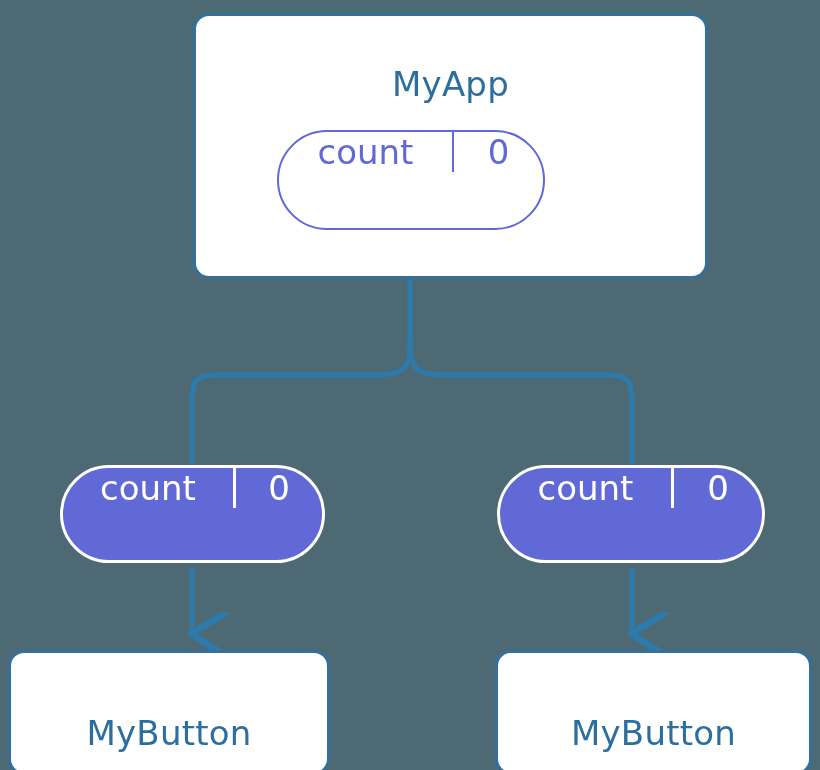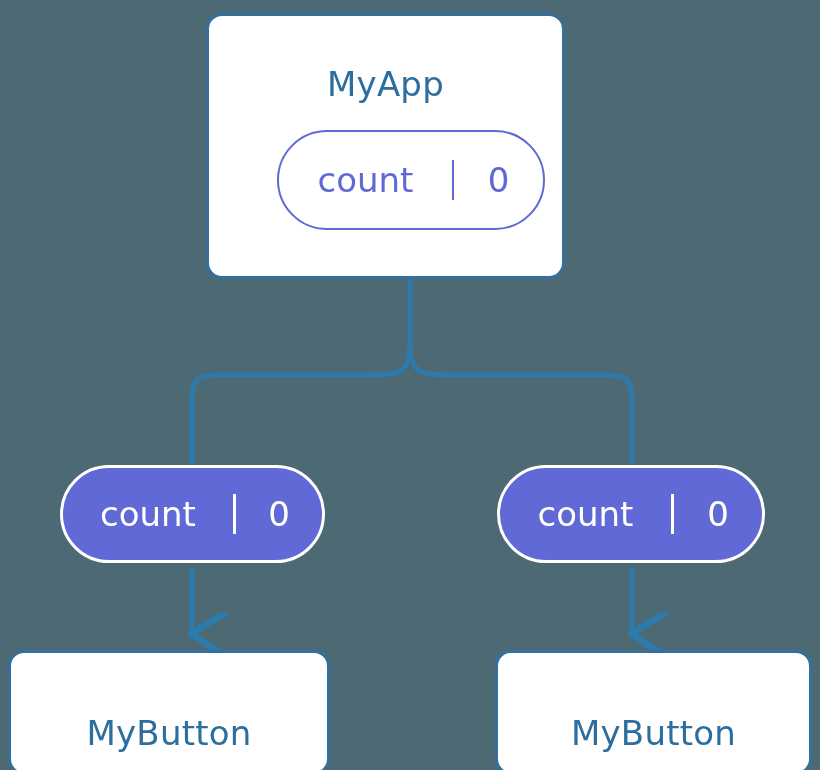--- a/index.html
+++ b/index.html
@@ -39,23 +39,23 @@
   .comp-title {
     color: #2c6f9f;
     font-size: 34px;
     letter-spacing: 0.2px;
     text-align: center;
     white-space: nowrap;
   }
 
   
   #card-myapp {
-    left: 206px;
+    left: 193px;
     top: 13px;
-    width: 359px;
+    width: 515px;
     height: 266px;
   }
   #card-myapp .comp-title {
     margin-top: 48px;
   }
 
   
   #card-mybutton-left {
     left: 8px;
     top: 650px;
@@ -69,21 +69,21 @@
     height: 125px;
   }
   .leaf-title {
     margin-top: 60px;
   }
 
   
   .pill {
     position: absolute;
     display: flex;
-    align-items: center;
+    align-items: flex-start;
     box-sizing: border-box;
     border-radius: 999px;
     overflow: hidden;
   }
   .pill .pill-key,
   .pill .pill-val {
     display: flex;
     align-items: center;
     justify-content: center;
     box-sizing: border-box;

